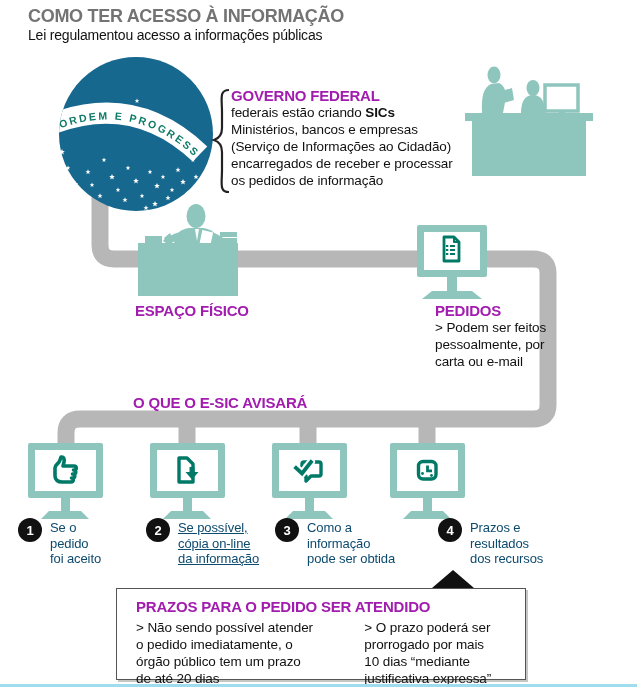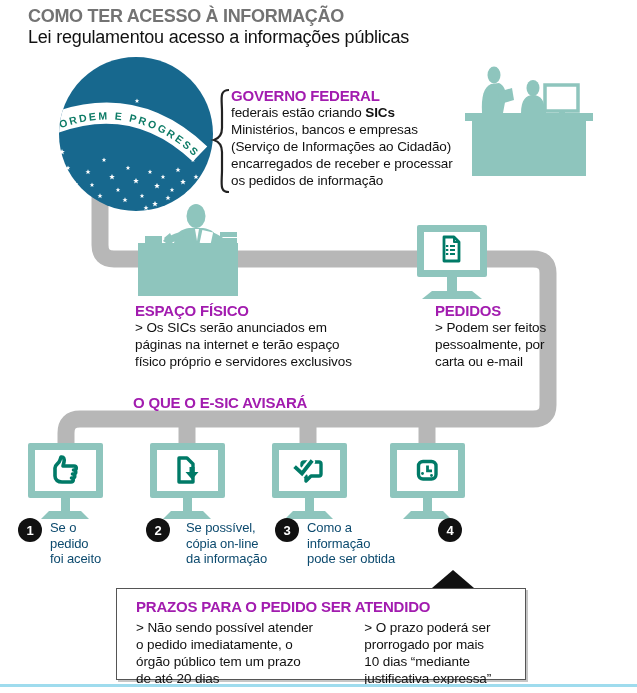--- a/index.html
+++ b/index.html
@@ -1,20 +1,20 @@
 <!DOCTYPE html>
 <html><head>
 <meta charset="utf-8">
 <style>
   html,body{margin:0;padding:0;}
   body{font-family:"Liberation Sans","DejaVu Sans",sans-serif;background:#fff;}
   #stage{position:relative;width:637px;height:693px;background:#fff;overflow:hidden;}
   .abs{position:absolute;}
   .title{font-size:18px;font-weight:bold;letter-spacing:-0.3px;color:#737373;}
-  .subtitle{font-size:18px;color:#111;letter-spacing:-0.2px;}
+  .subtitle{font-size:14px;color:#111;letter-spacing:-0.2px;}
   .h-bold{font-size:15px;font-weight:bold;color:#a21caf;letter-spacing:-0.2px;}
   .body-text{font-size:13.5px;line-height:17px;color:#111;white-space:pre-line;letter-spacing:-0.1px;}
   .gov-line{font-size:13.5px;line-height:17px;color:#111;letter-spacing:-0.1px;}
   .caption{font-size:13px;line-height:15.5px;color:#0c4a6e;white-space:pre-line;letter-spacing:-0.1px;}
   .num-circle{width:24px;height:24px;border-radius:50%;background:#111;color:#fff;
     font-size:13px;font-weight:bold;display:flex;align-items:center;justify-content:center;}
   #prazos-box{border:1px solid #555;background:#fff;box-shadow:2px 2px 0 #c6c6c6;}
   #prazos-box .cols{display:flex;gap:28px;}
   .cyan-rule{background:#9fdcee;height:3px;left:0;width:637px;top:684px;}
 </style>
@@ -178,50 +178,50 @@
     <div class="h-bold">GOVERNO FEDERAL</div>
     <div class="gov-line"><span>federais estão criando </span><b>SICs</b></div>
     <div class="gov-line"><span>Ministérios, bancos e empresas</span></div>
     <div class="gov-line"><span>(Serviço de Informações ao Cidadão)</span></div>
     <div class="gov-line"><span>encarregados de receber e processar</span></div>
     <div class="gov-line"><span>os pedidos de informação</span></div>
   </div>
 
   <div class="abs" style="left:135px;top:302px;width:260px;">
     <div class="h-bold">ESPAÇO FÍSICO</div>
-    <div class="body-text">&gt; Os SICs serão anunciados em
-páginas na internet e terão espaço
-físico próprio e servidores exclusivos</div>
   </div>
 
   <div class="abs h-bold" style="left:133px;top:394px;">O QUE O E-SIC AVISARÁ</div>
 
   <div class="abs" style="left:435px;top:302px;width:170px;">
     <div class="h-bold">PEDIDOS</div>
     <div class="body-text">&gt; Podem ser feitos
 pessoalmente, por
 carta ou e-mail</div>
   </div>
 
   <div class="abs num-circle" style="left:18px;top:518px;">1</div>
   <div class="abs caption" style="left:50px;top:520px;width:100px;">Se o
 pedido
 foi aceito</div>
 
   <div class="abs num-circle" style="left:146px;top:518px;">2</div>
-  <div class="abs caption" style="left:186px;top:520px;width:110px;">Se possível,
+  <div class="abs caption" style="left:178px;top:520px;width:110px;text-decoration:underline;">Se possível,
 cópia on-line
 da informação</div>
 
   <div class="abs num-circle" style="left:275px;top:518px;">3</div>
   <div class="abs caption" style="left:307px;top:520px;width:115px;">Como a
 informação
 pode ser obtida</div>
 
   <div class="abs num-circle" style="left:438px;top:518px;">4</div>
+  <div class="abs caption" style="left:470px;top:520px;width:110px;">Prazos e
+resultados
+dos recursos</div>
 
   <div id="prazos-box" class="abs" style="left:116px;top:588px;width:408px;height:90px;">
     <div class="h-bold" style="padding:9px 0 4px 19px;">PRAZOS PARA O PEDIDO SER ATENDIDO</div>
     <div class="cols" style="padding-left:19px;">
       <div class="body-text" style="width:212px;">&gt; Não sendo possível atender
 o pedido imediatamente, o
 órgão público tem um prazo
 de até 20 dias</div>
       <div class="body-text" style="width:170px;">&gt; O prazo poderá ser
 prorrogado por mais

